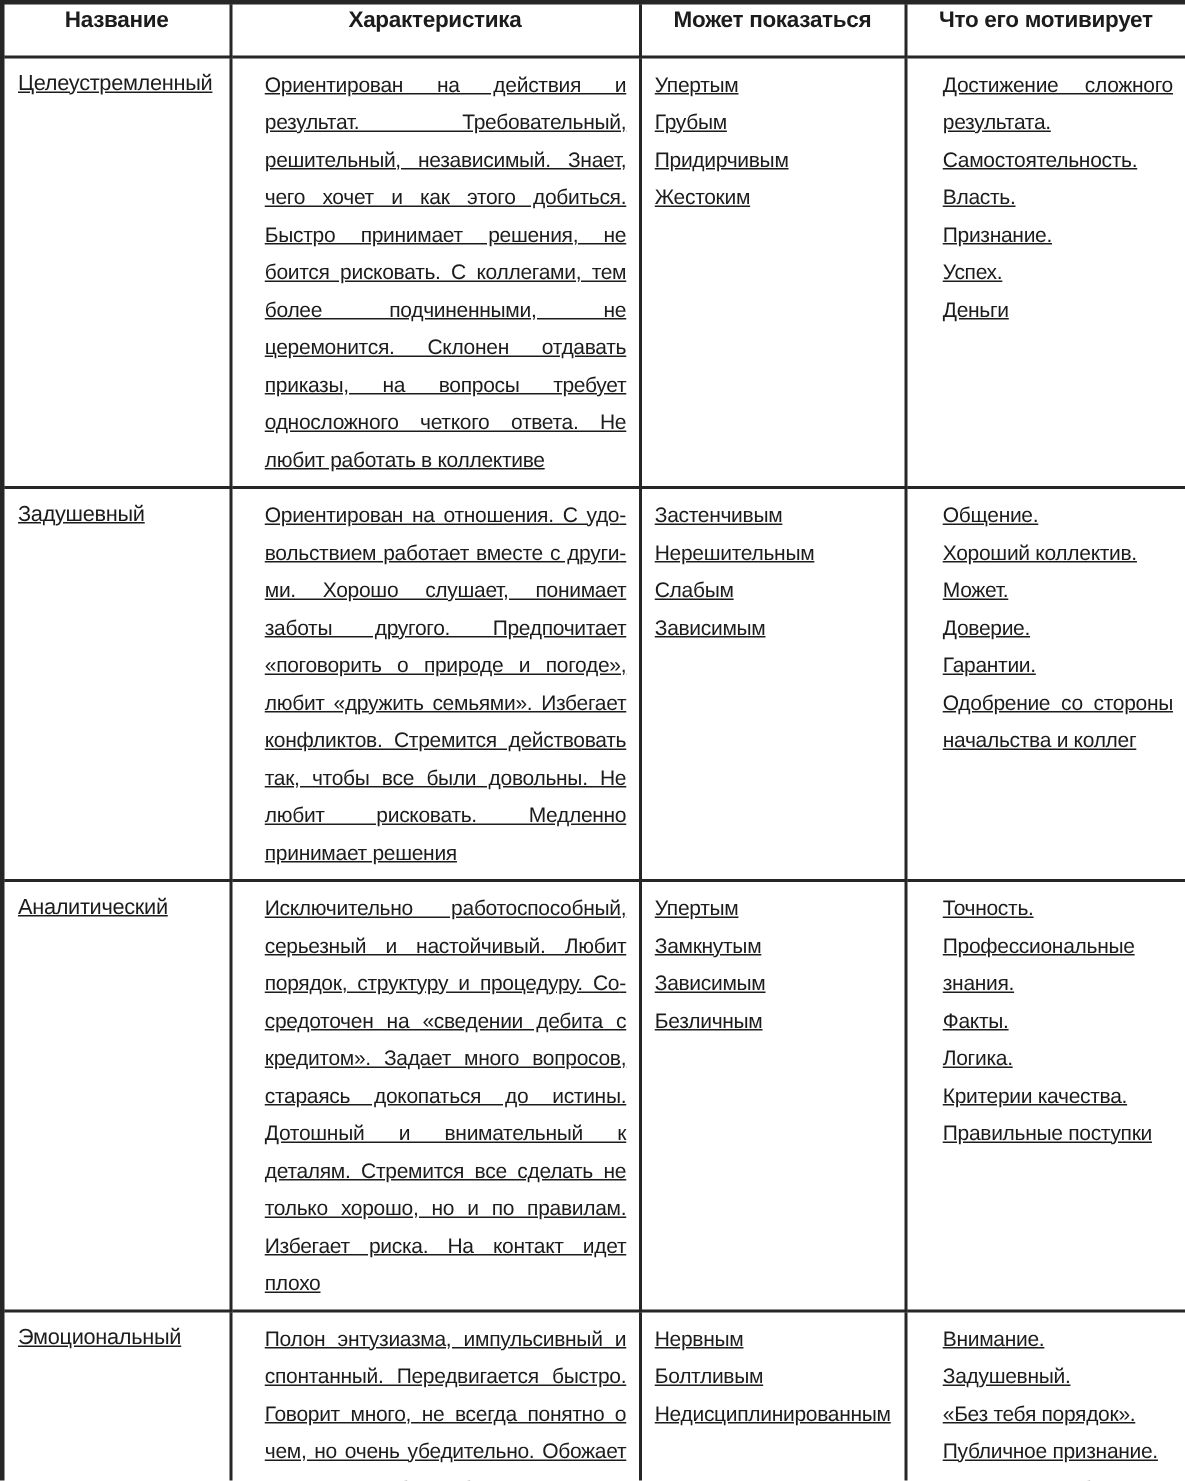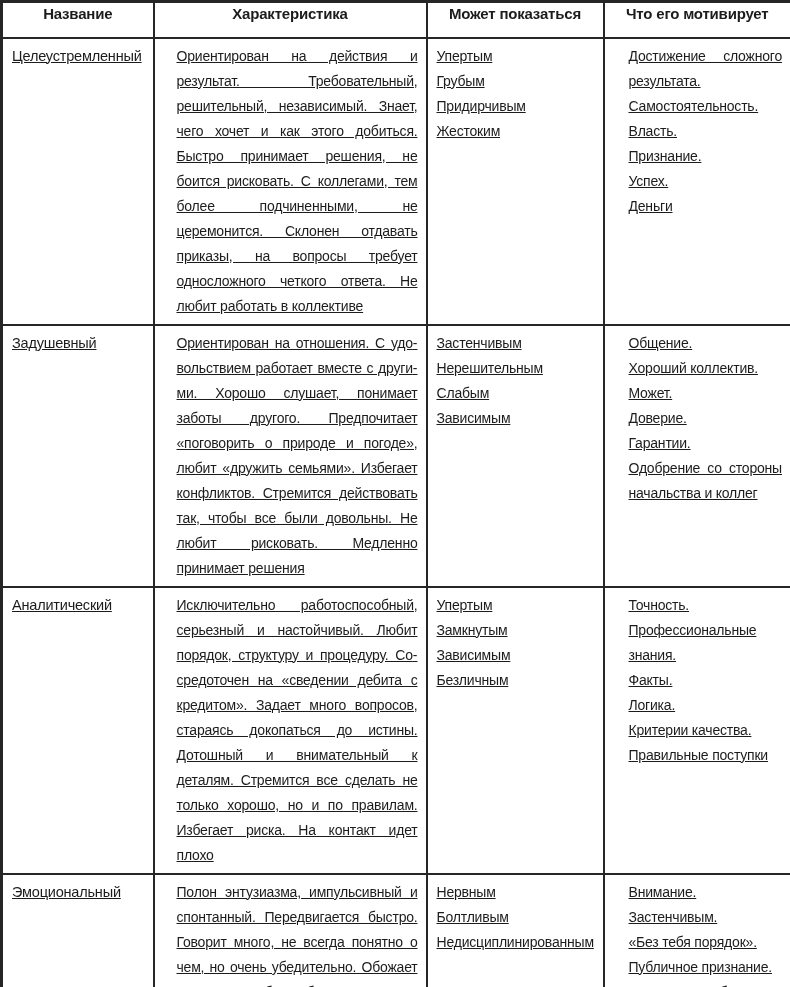--- a/index.html
+++ b/index.html
@@ -146,21 +146,21 @@
       <tr class="r3">
         <td class="c-name">Эмоциональный</td>
         <td class="c-char">Полон энтузиазма, импульсивный и спонтанный. Передвигается быстро. Говорит много, не всегда понятно о чем, но очень убедительно. Обожает веселье и любит поболтать. Предпо­читает свободный стиль в одежде. Мечтатель. Доверяет своей интуиции и подозрениям. Ищет признания и за­метности. Хочет быть первым</td>
         <td class="c-seem">
           <div class="li">Нервным</div>
           <div class="li">Болтливым</div>
           <div class="li">Недисциплинирован­ным</div>
         </td>
         <td class="c-mot">
           <div class="li">Внимание.</div>
-          <div class="li">Застенчивым.</div>
+          <div class="li">Задушевный.</div>
           <div class="li">«Без тебя порядок».</div>
           <div class="li">Публичное признание.</div>
           <div class="li">Творческая работа.</div>
           <div class="li">Новые идеи</div>
         </td>
       </tr>
     </tbody>
   </table>
 </div>
 

